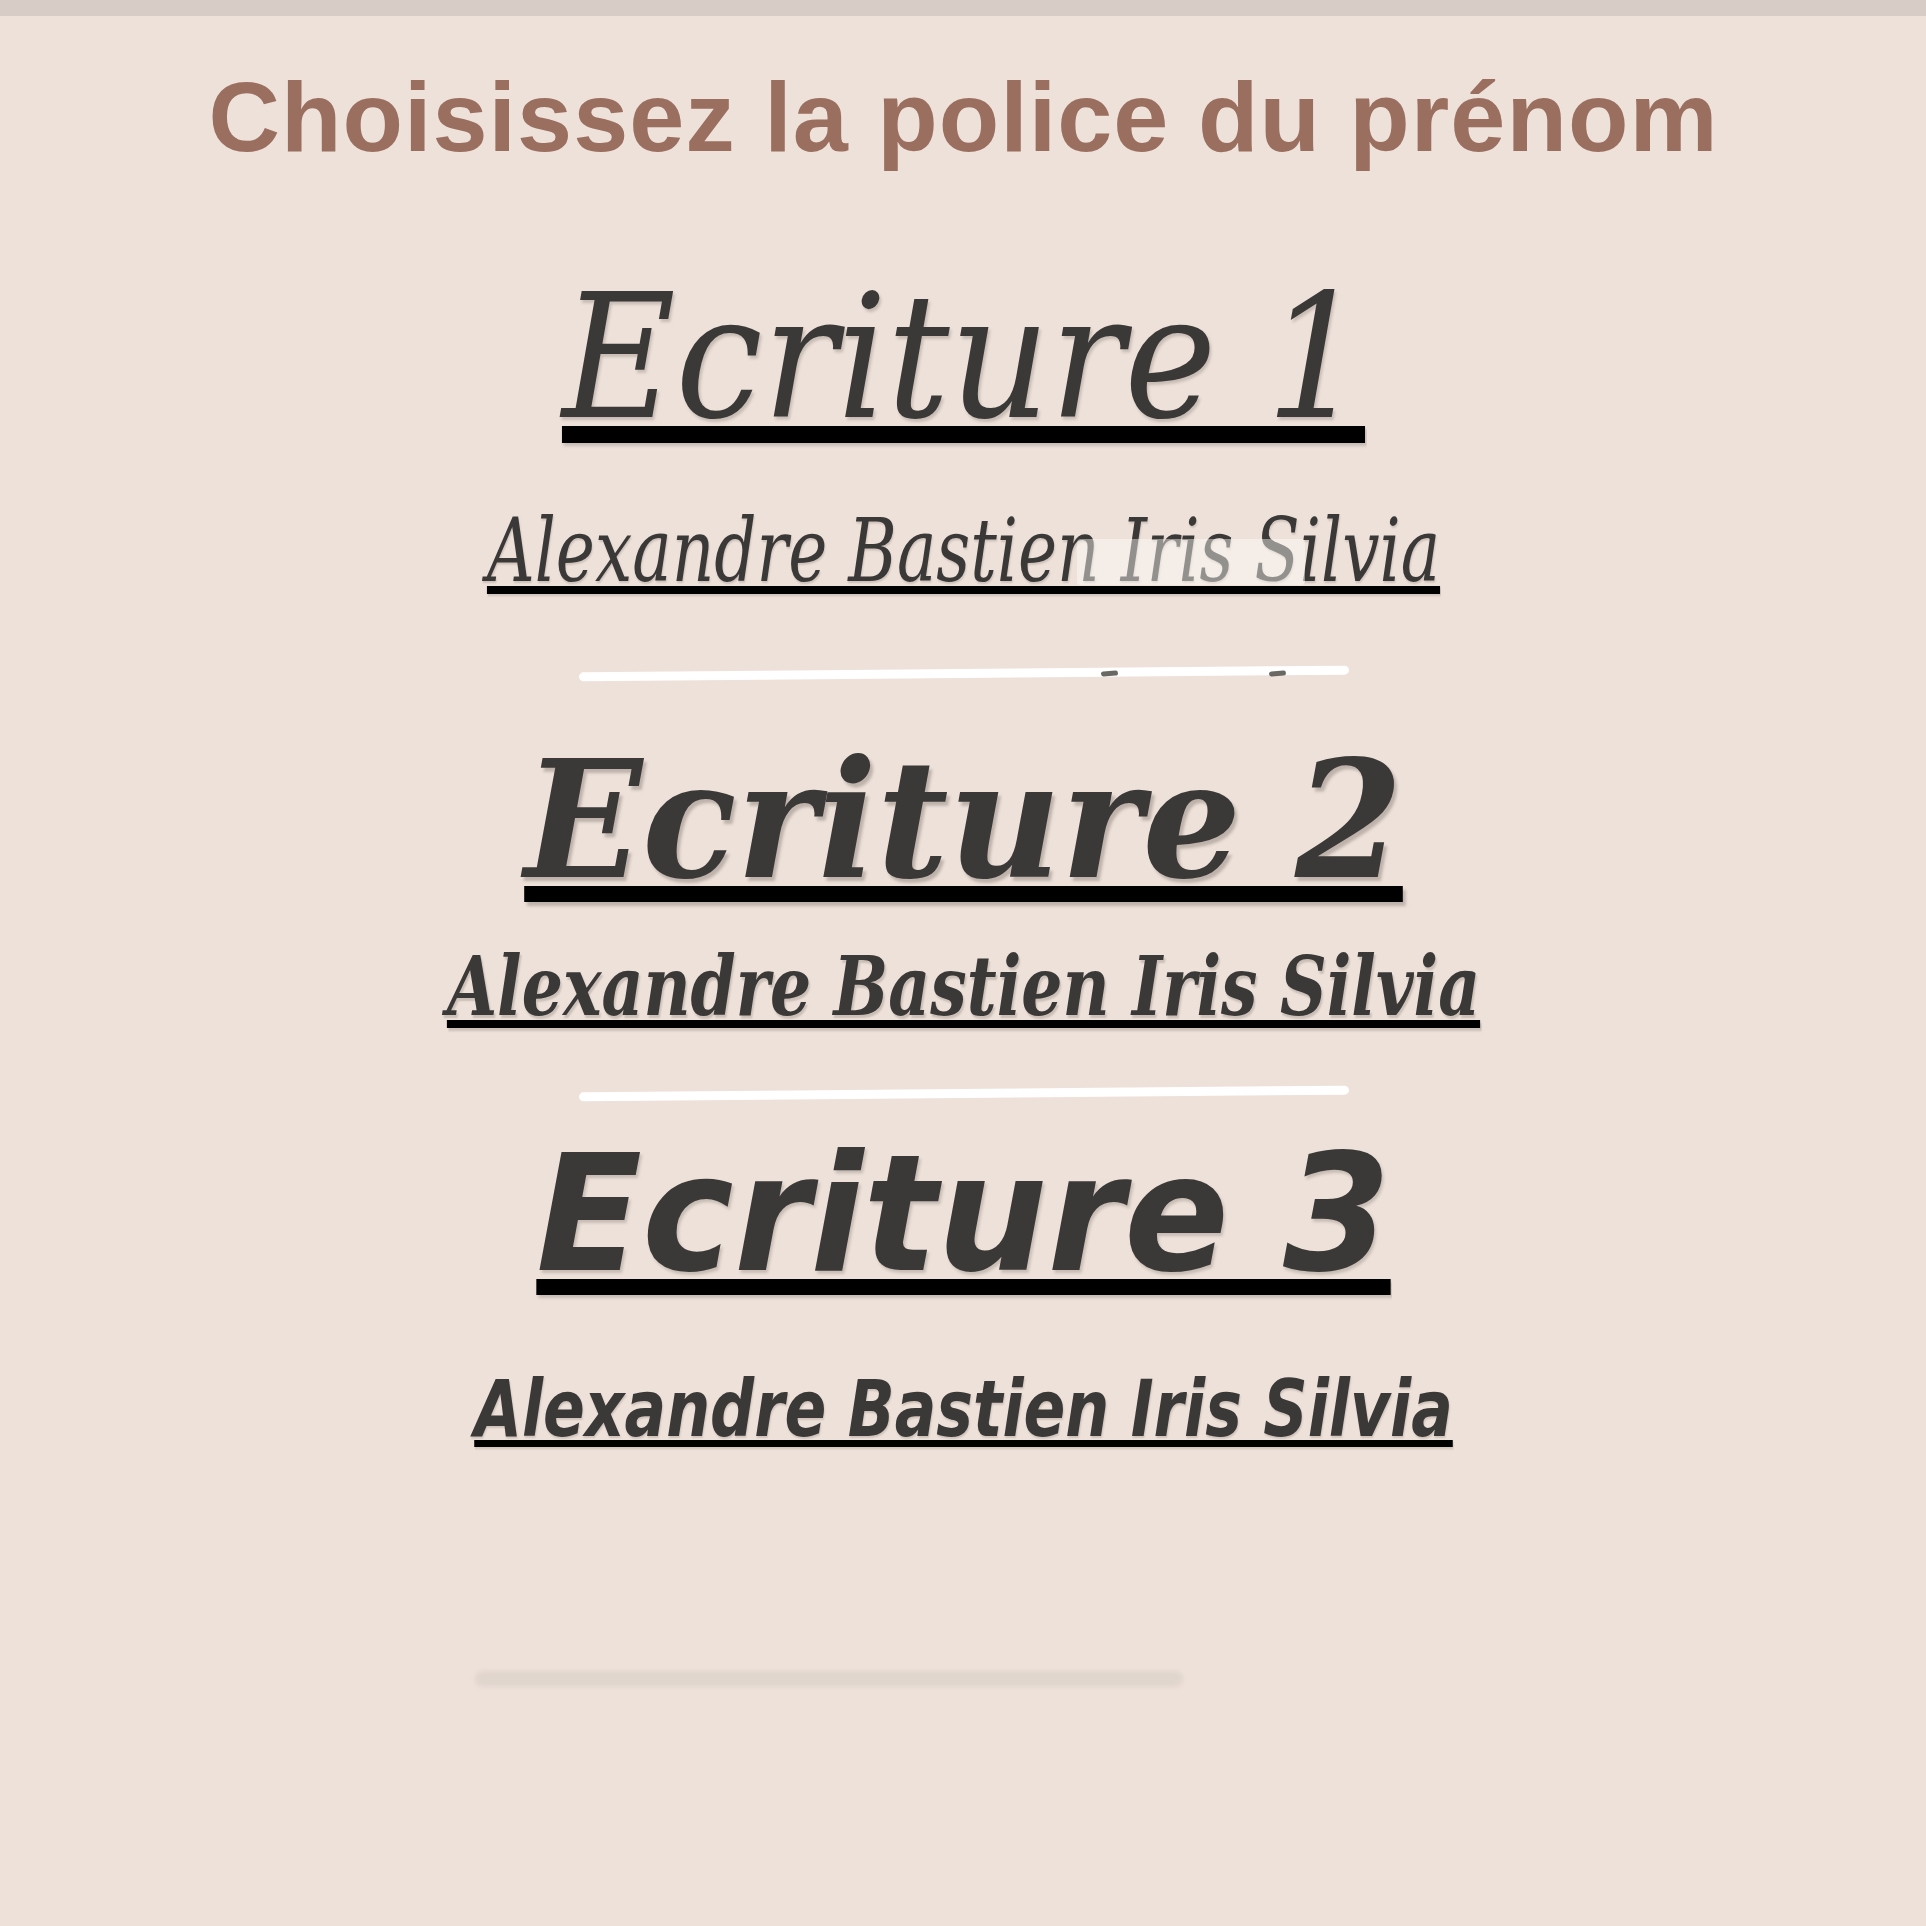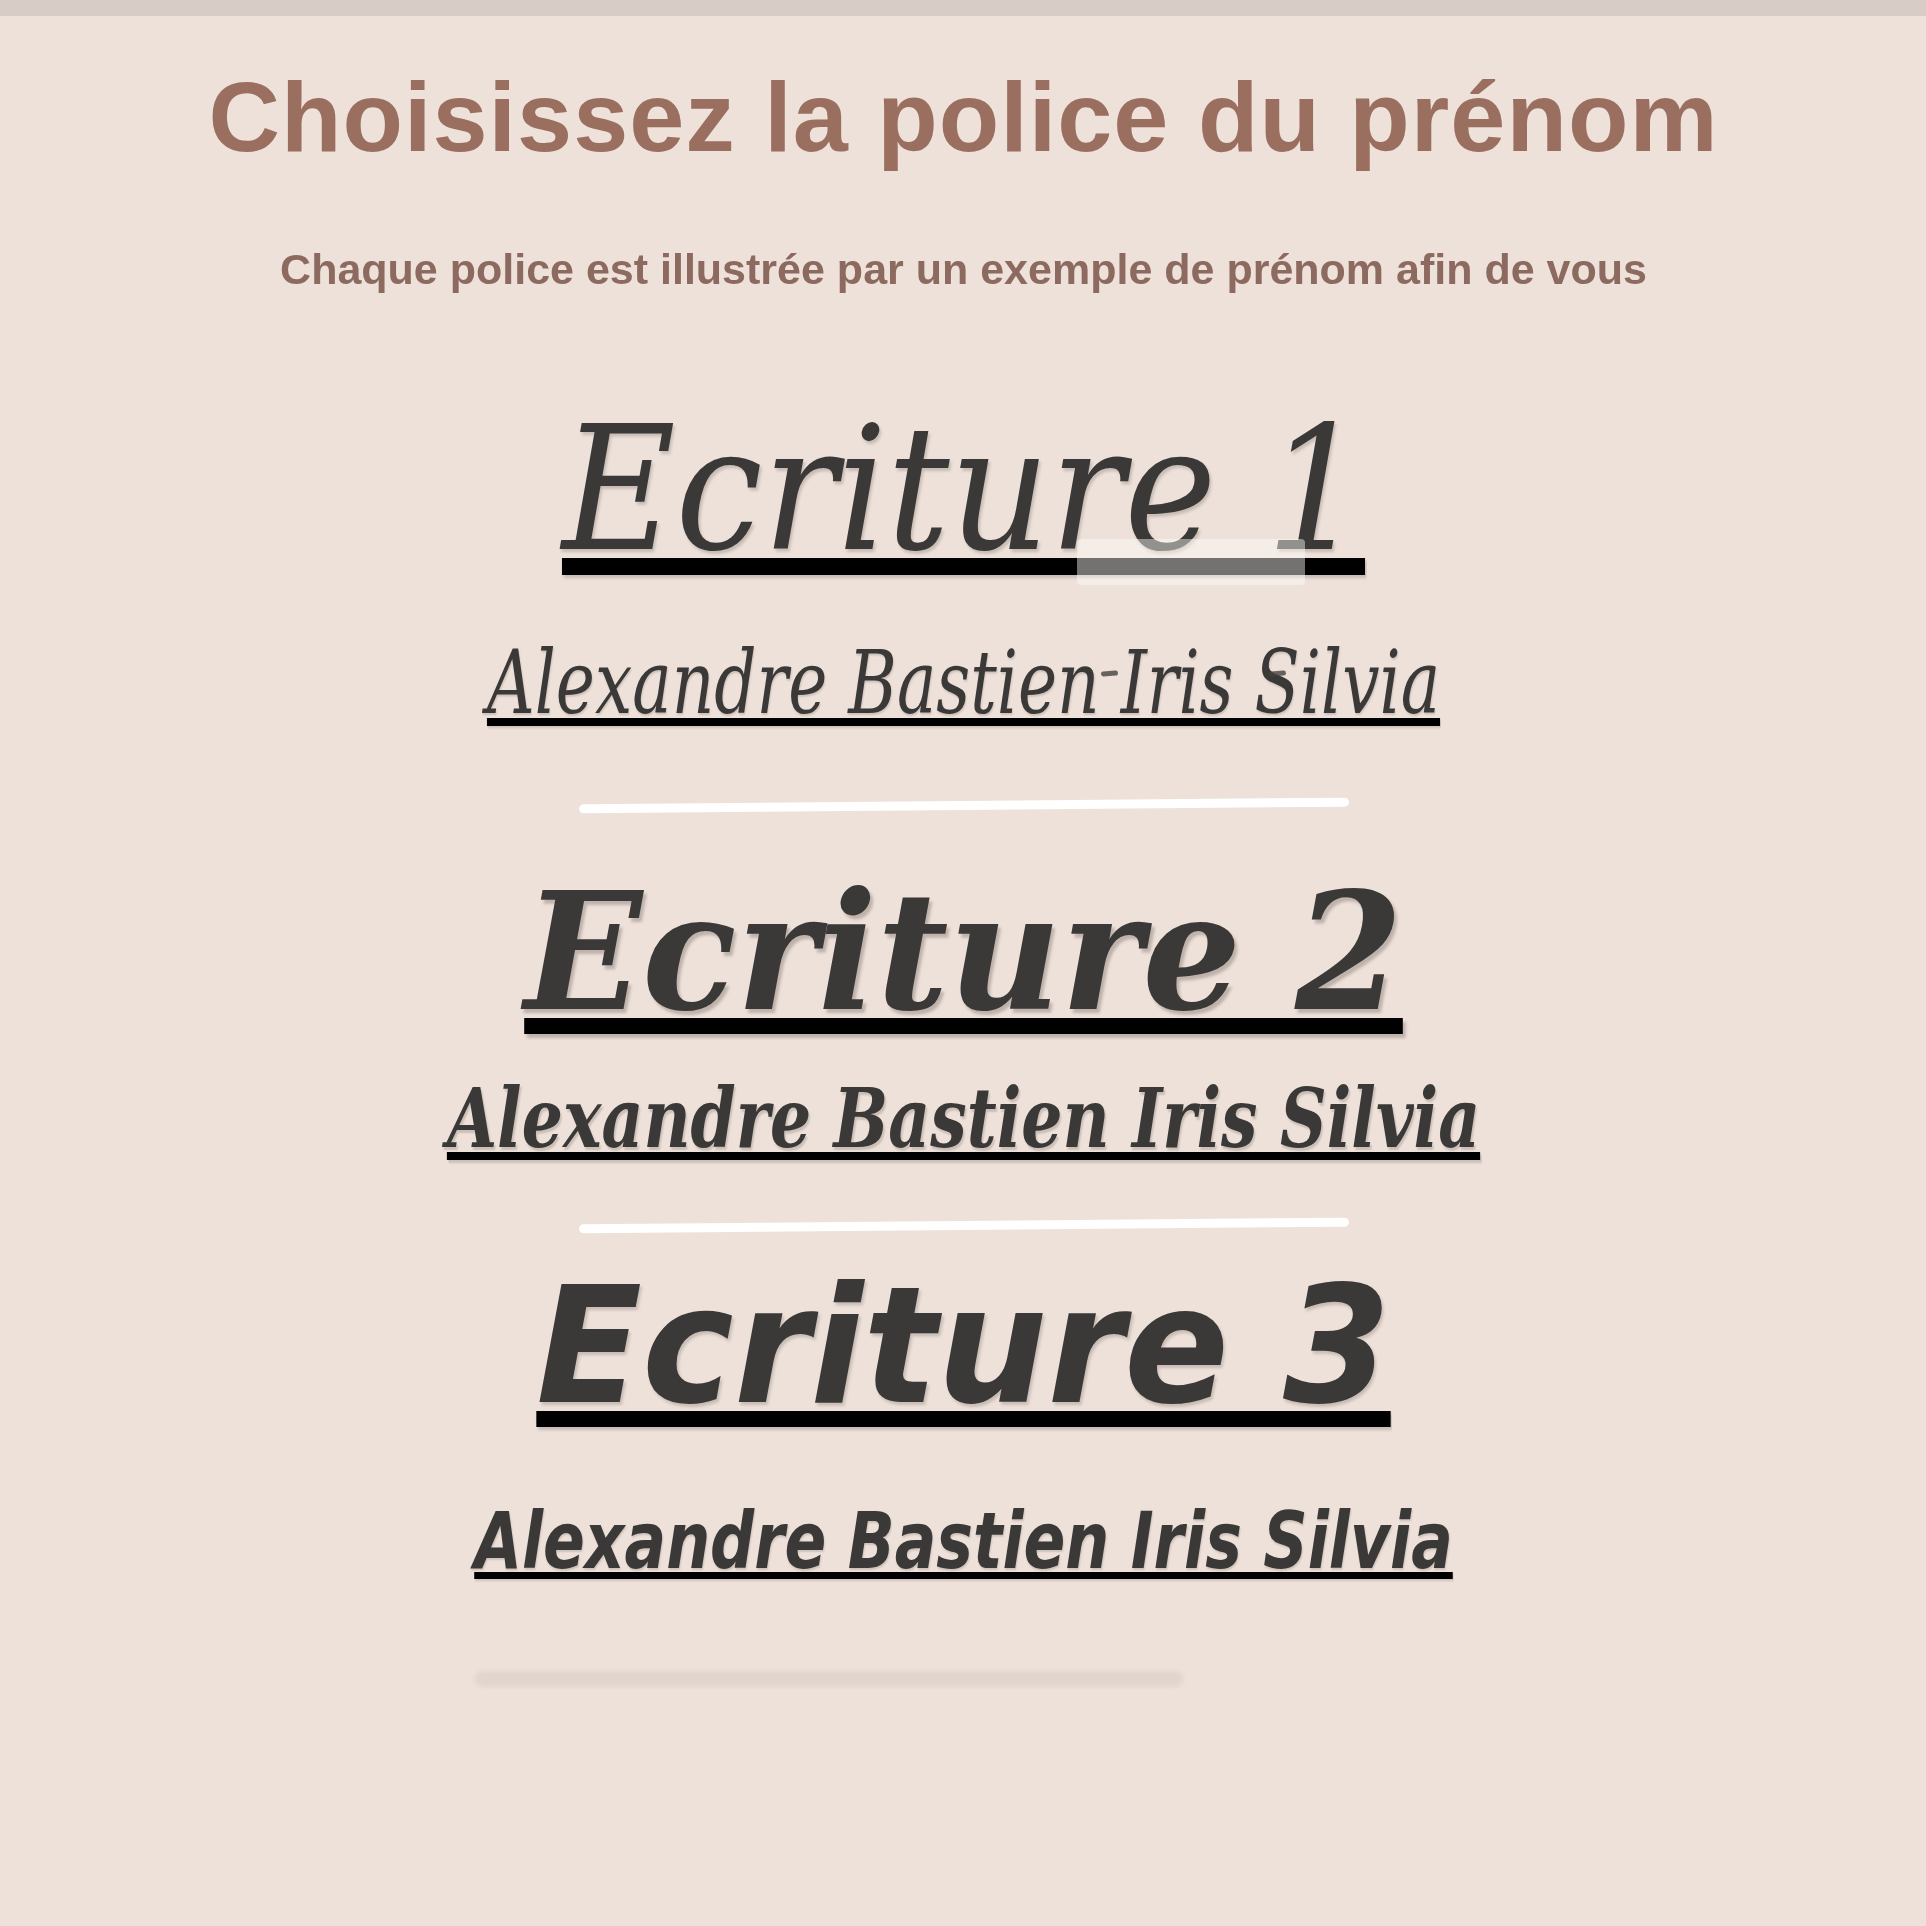--- a/index.html
+++ b/index.html
@@ -136,21 +136,20 @@
   }
 </style>
 </head>
 <body>
 
 <div class="canvas">
 
   <h1 class="title">Choisissez la police du prénom</h1>
 
   <p class="subtitle">
-    <span class="line">Chaque police est illustrée par un exemple de prénom afin de vous</span>
   </p>
 
   <div class="font-option">
     <p class="script serif-script heading-1">Ecriture 1</p>
     <p class="script serif-script sample-1">Alexandre Bastien Iris Silvia</p>
   </div>
 
   <div class="divider divider-1"></div>
 
   <div class="font-option">

